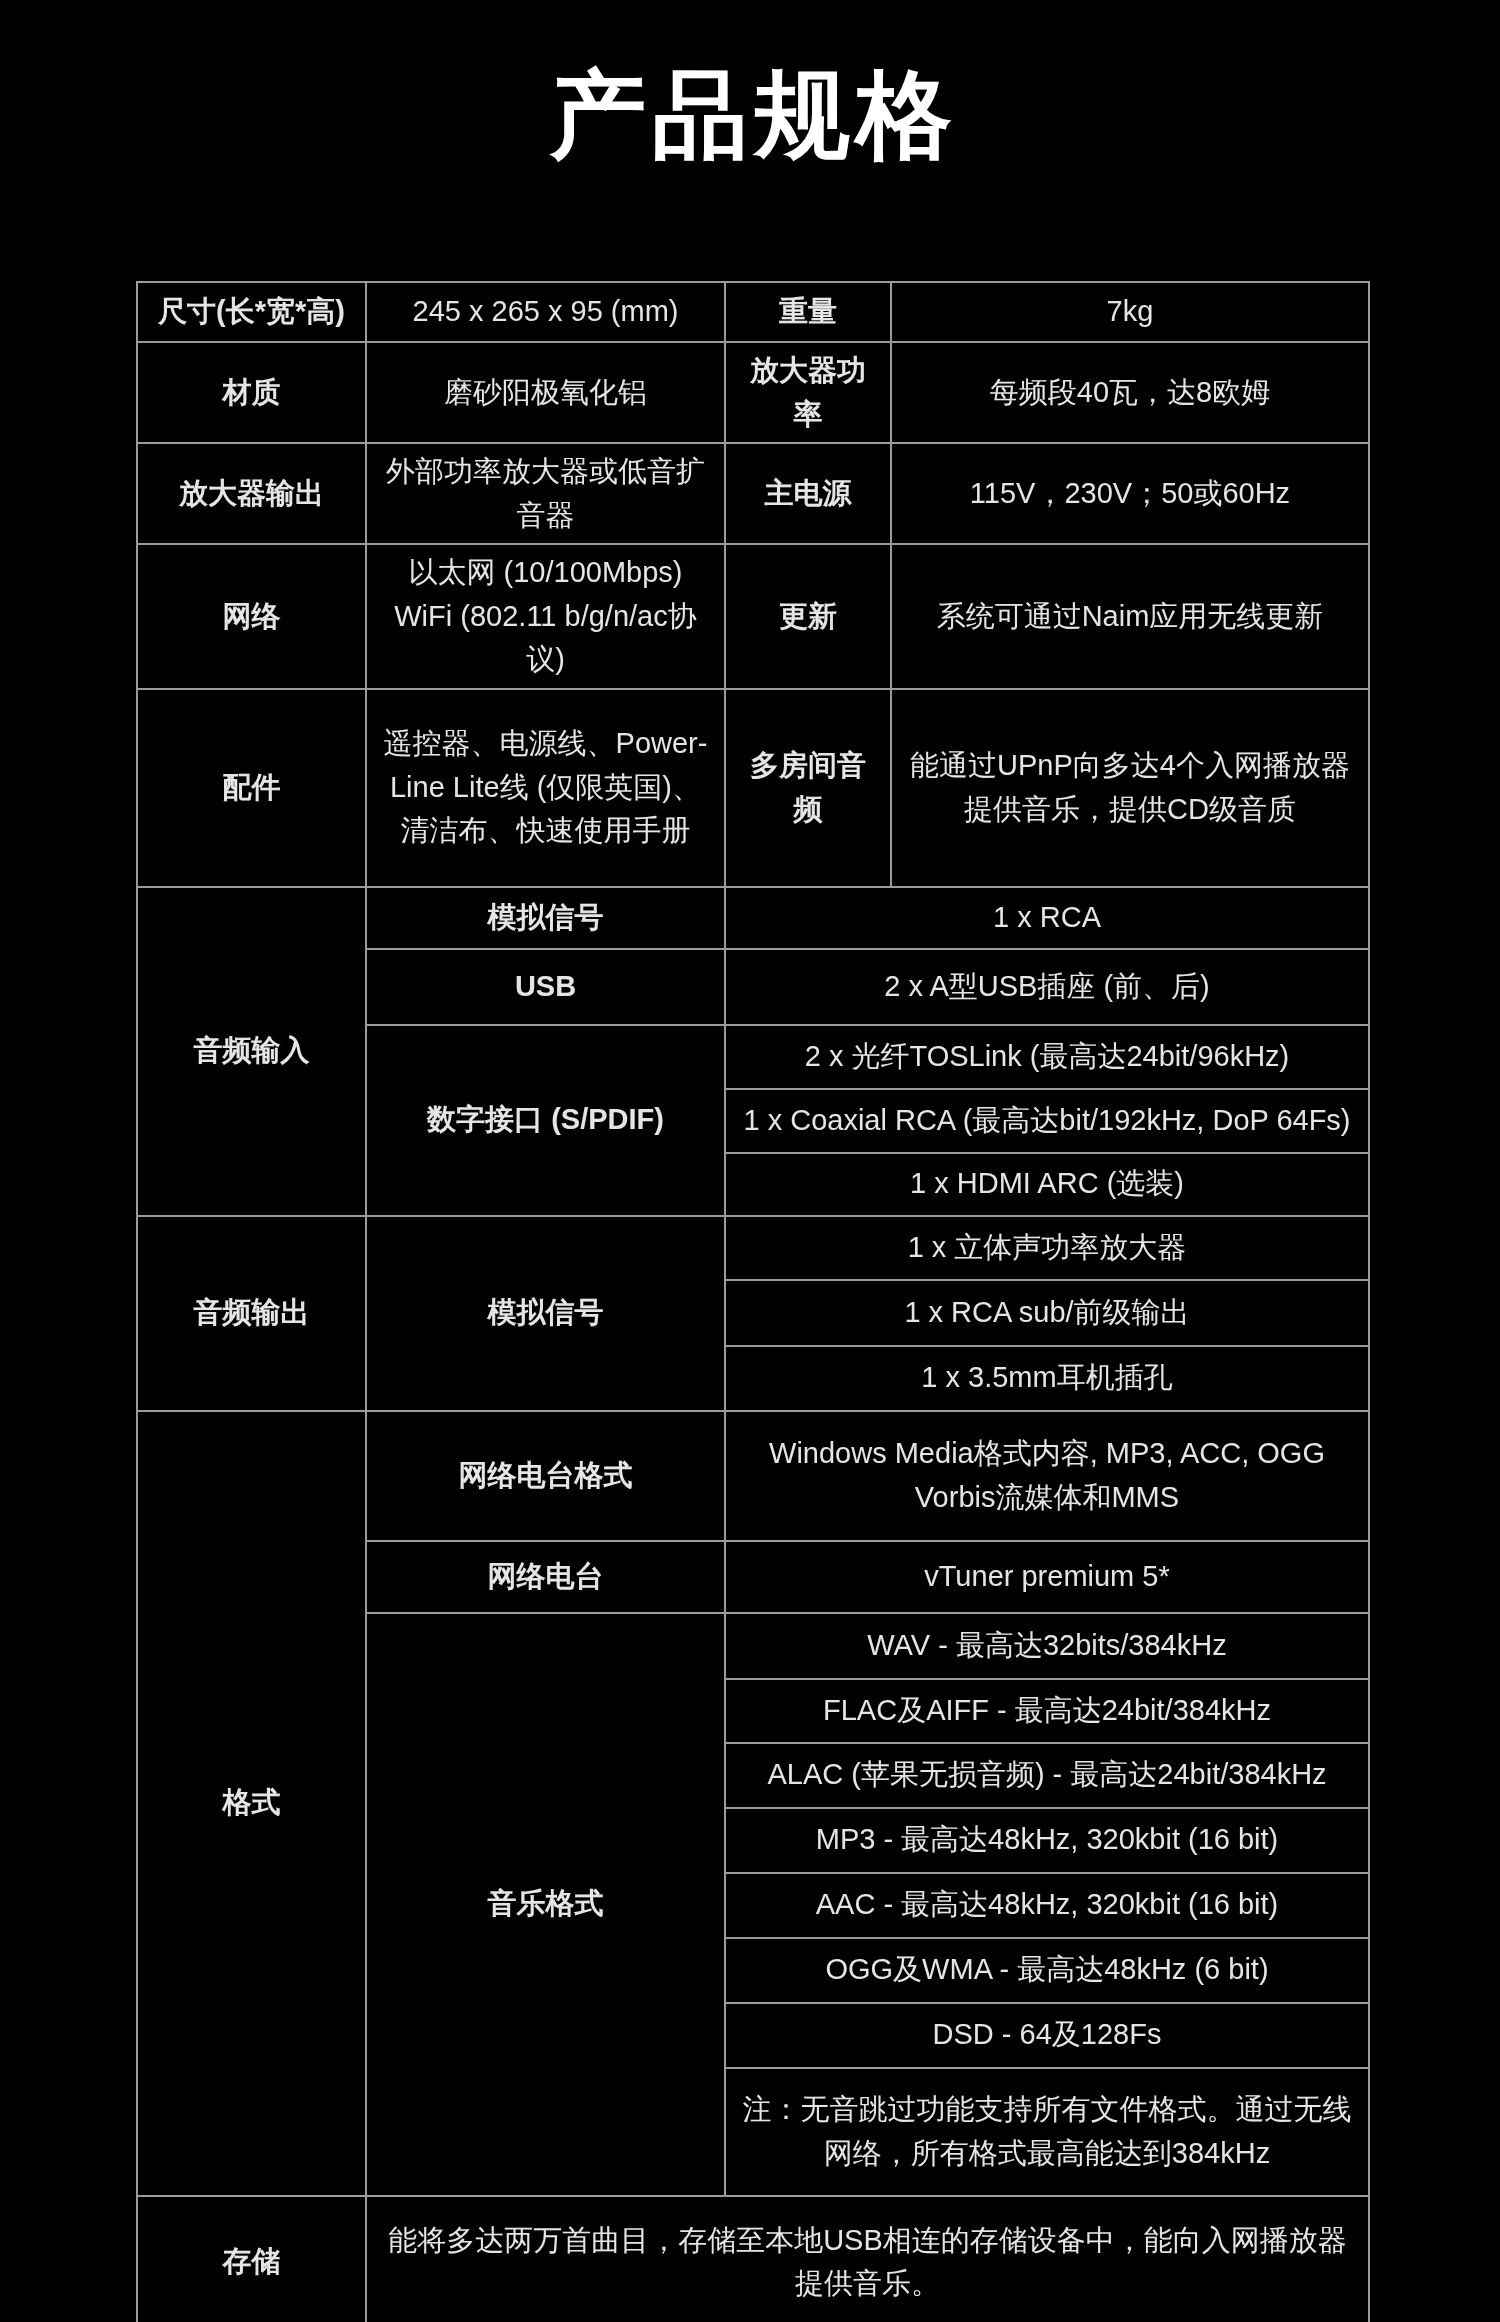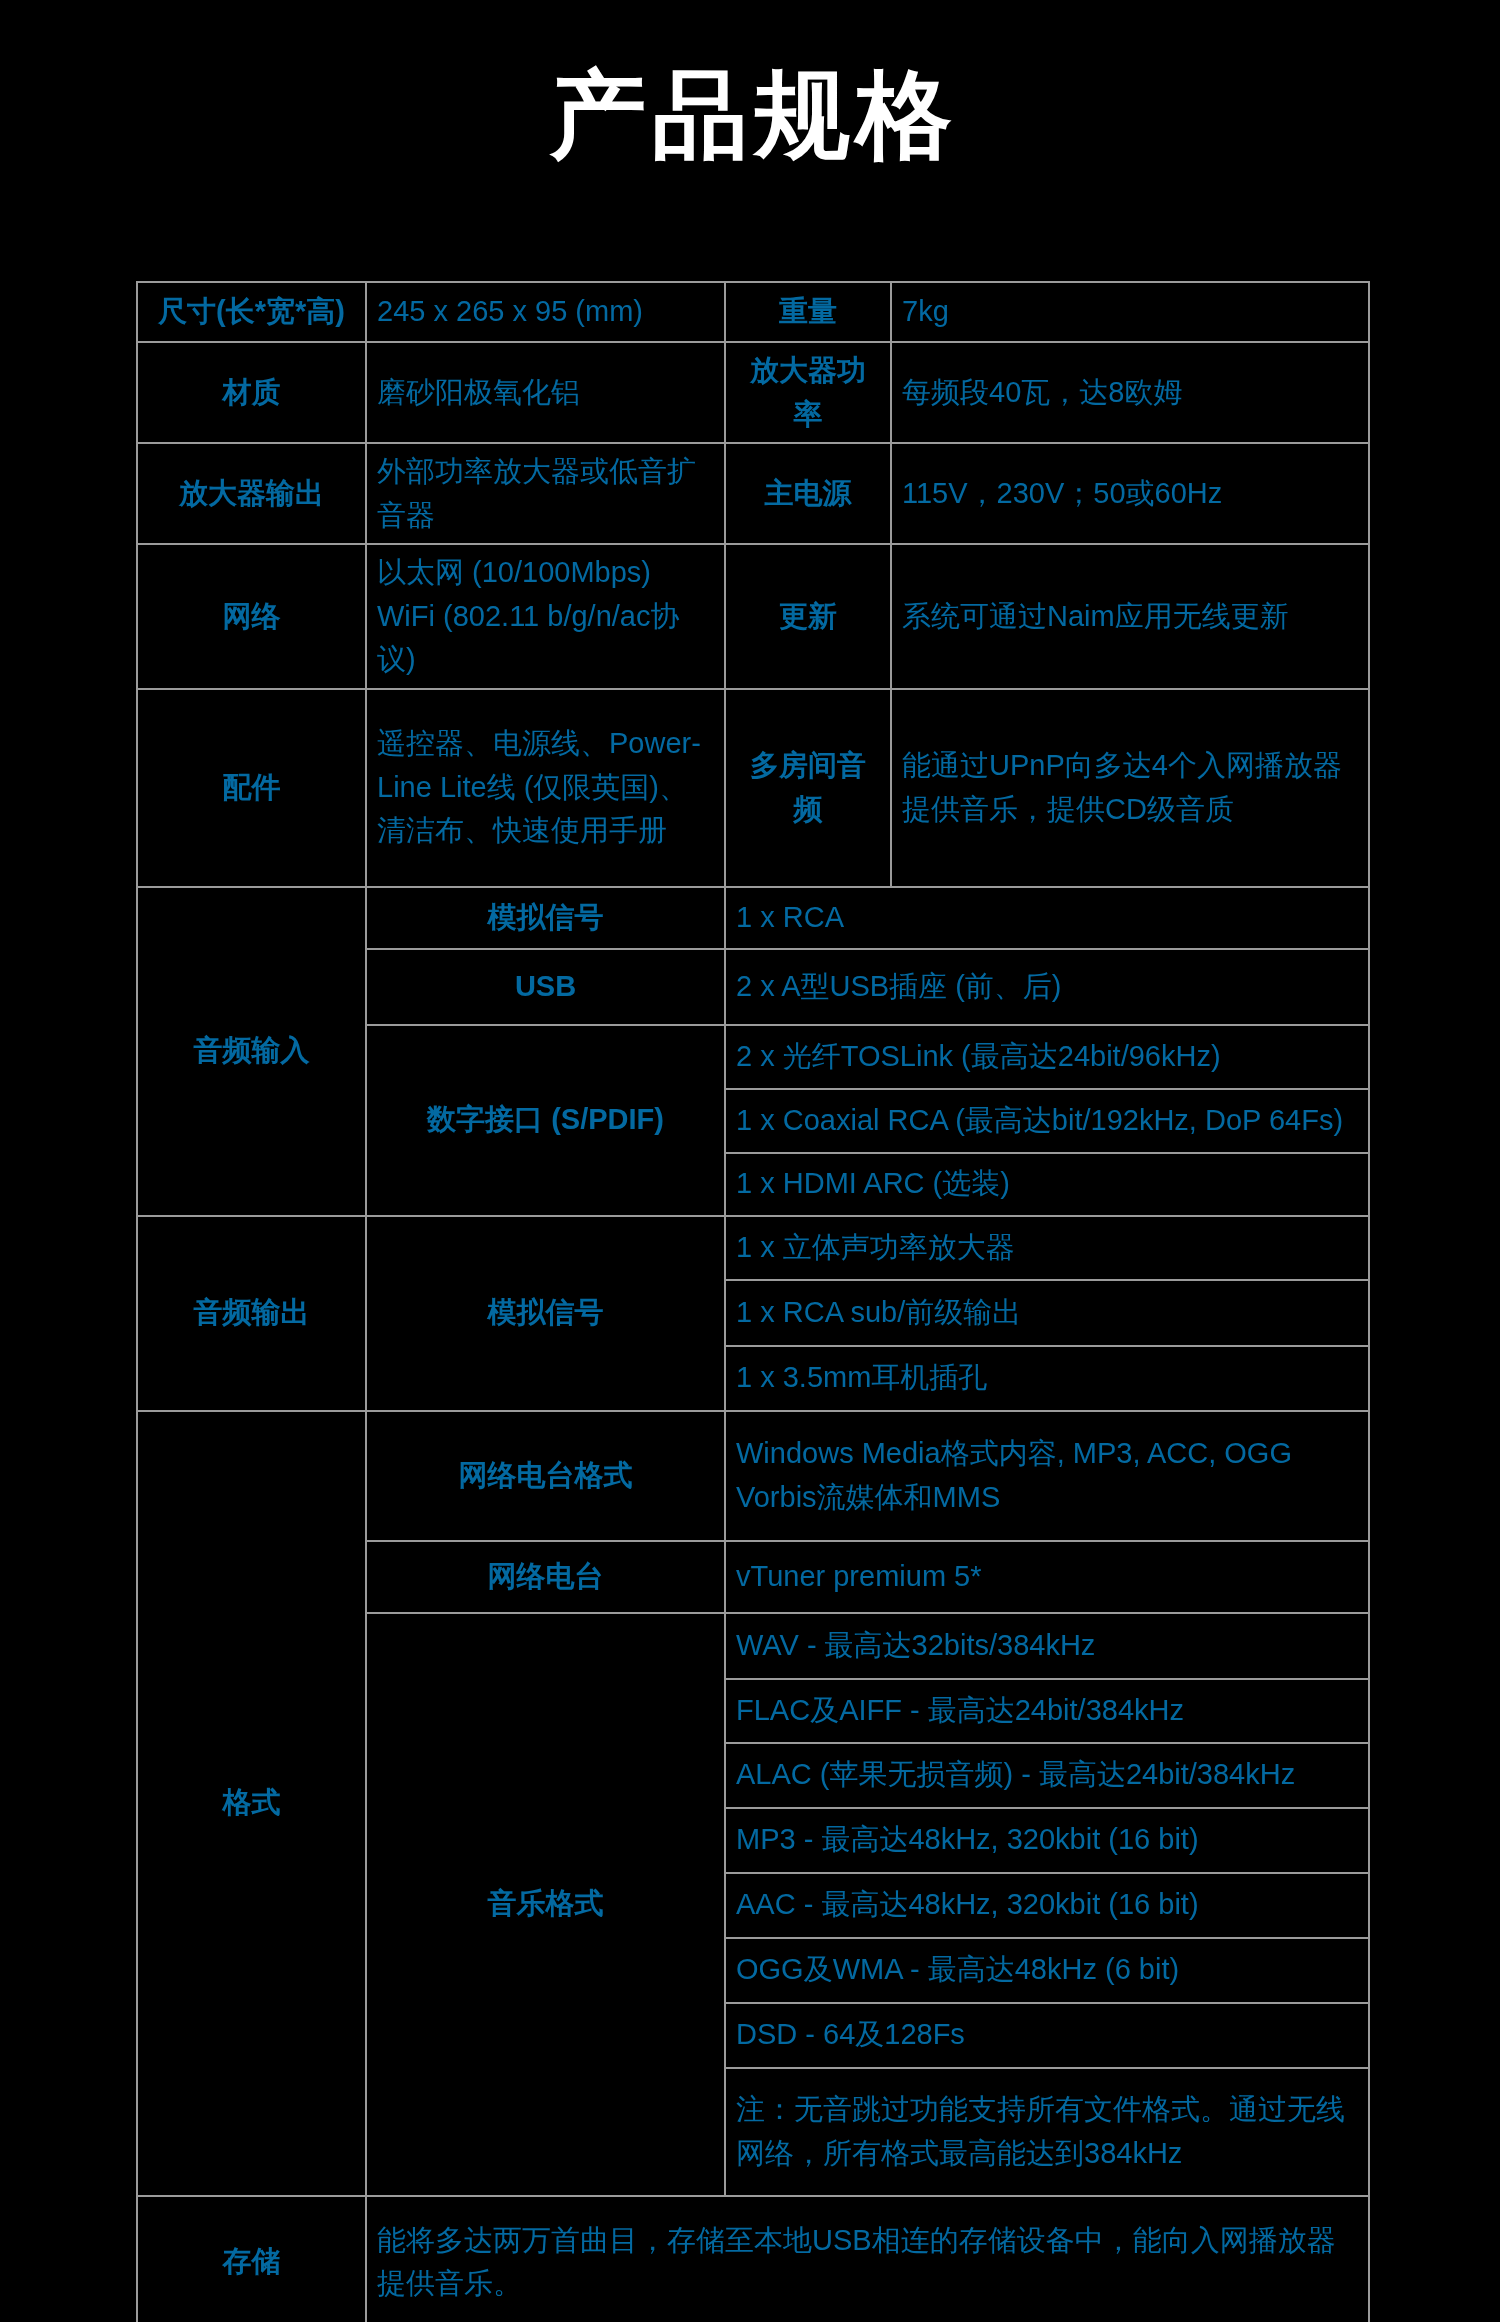--- a/index.html
+++ b/index.html
@@ -22,31 +22,31 @@
     table-layout: fixed;
     margin: 99px 0 0 136px;
     width: 1232px;
     background: #000000;
   }
   table.spec td {
     border: 2px solid #9b9b9b;
     font-size: 29px;
     line-height: 1.5;
     vertical-align: middle;
-    color: #0369a1;
+    color: #e5e5e5;
     padding: 6px 10px;
     word-break: break-word;
     overflow: hidden;
   }
   td.lbl, td.sub {
     font-weight: bold;
     text-align: center;
     padding: 6px 6px;
   }
-  td.val { text-align: left; }
+  td.val { text-align: center; }
   .prewrap { white-space: pre-line; }
 </style>
 </head>
 <body>
 
 <h1 class="page-title">产品规格</h1>
 
 <table class="spec">
   <colgroup>
     <col style="width:229px">

